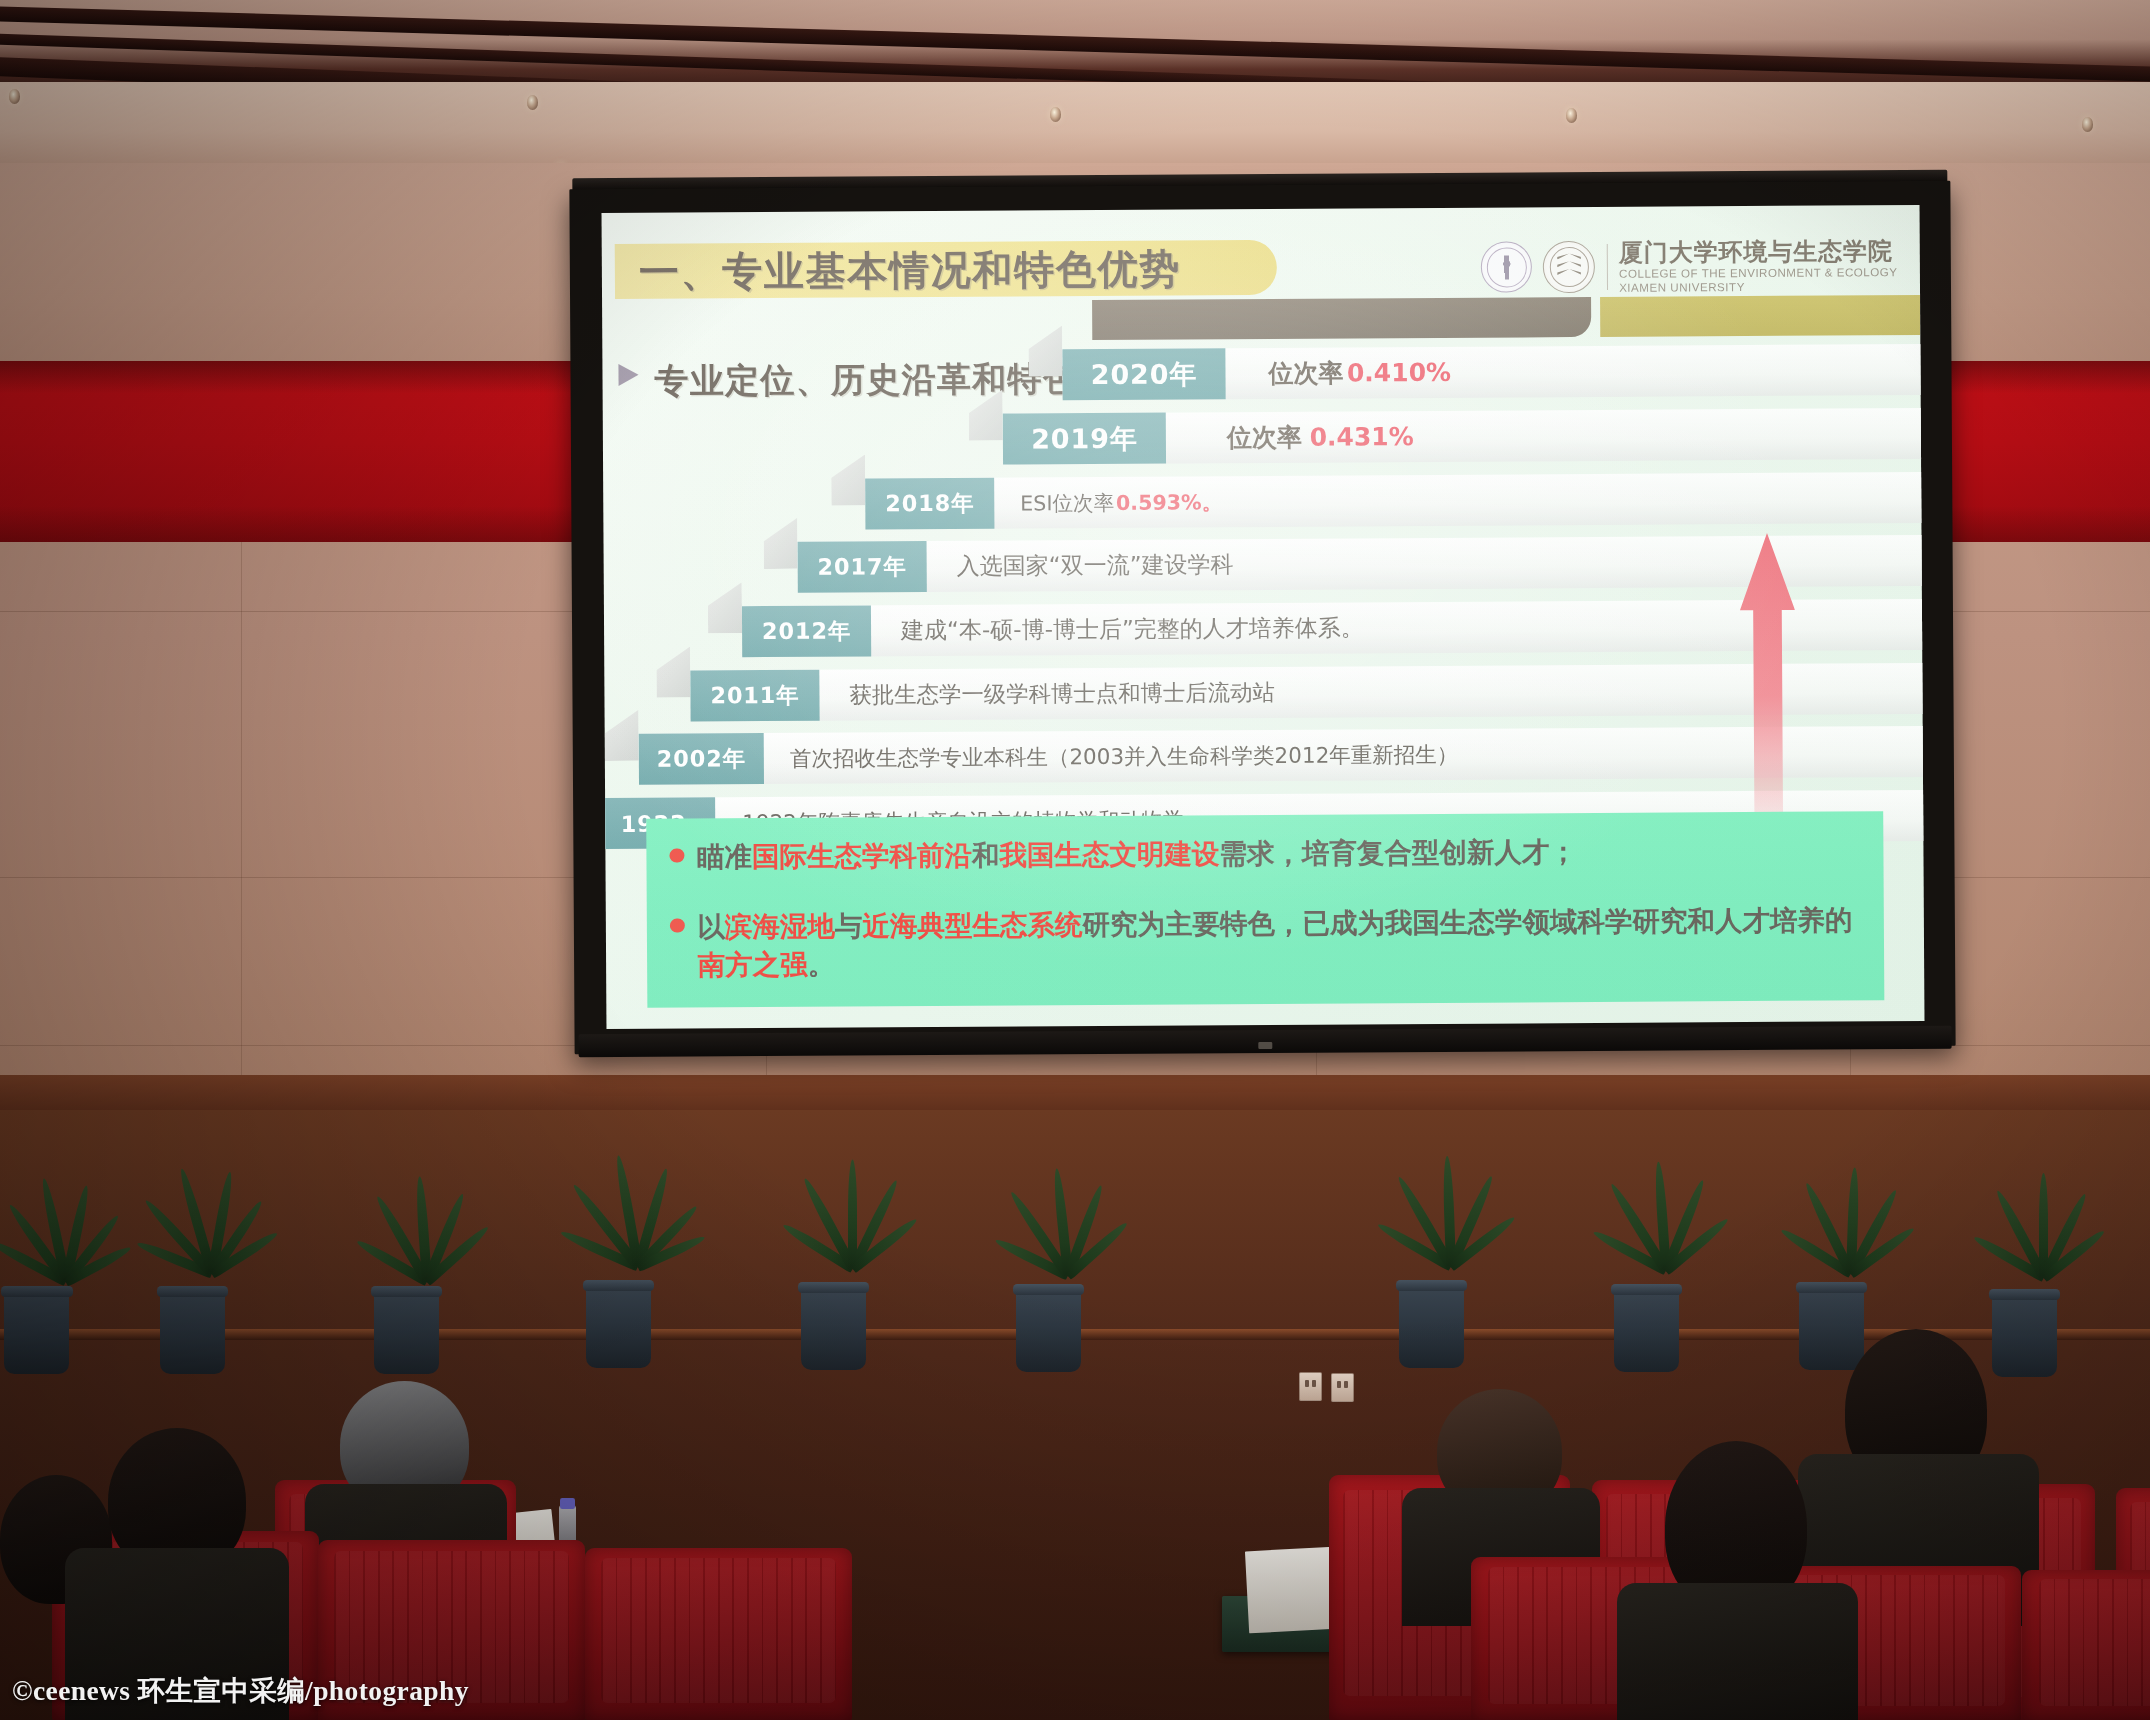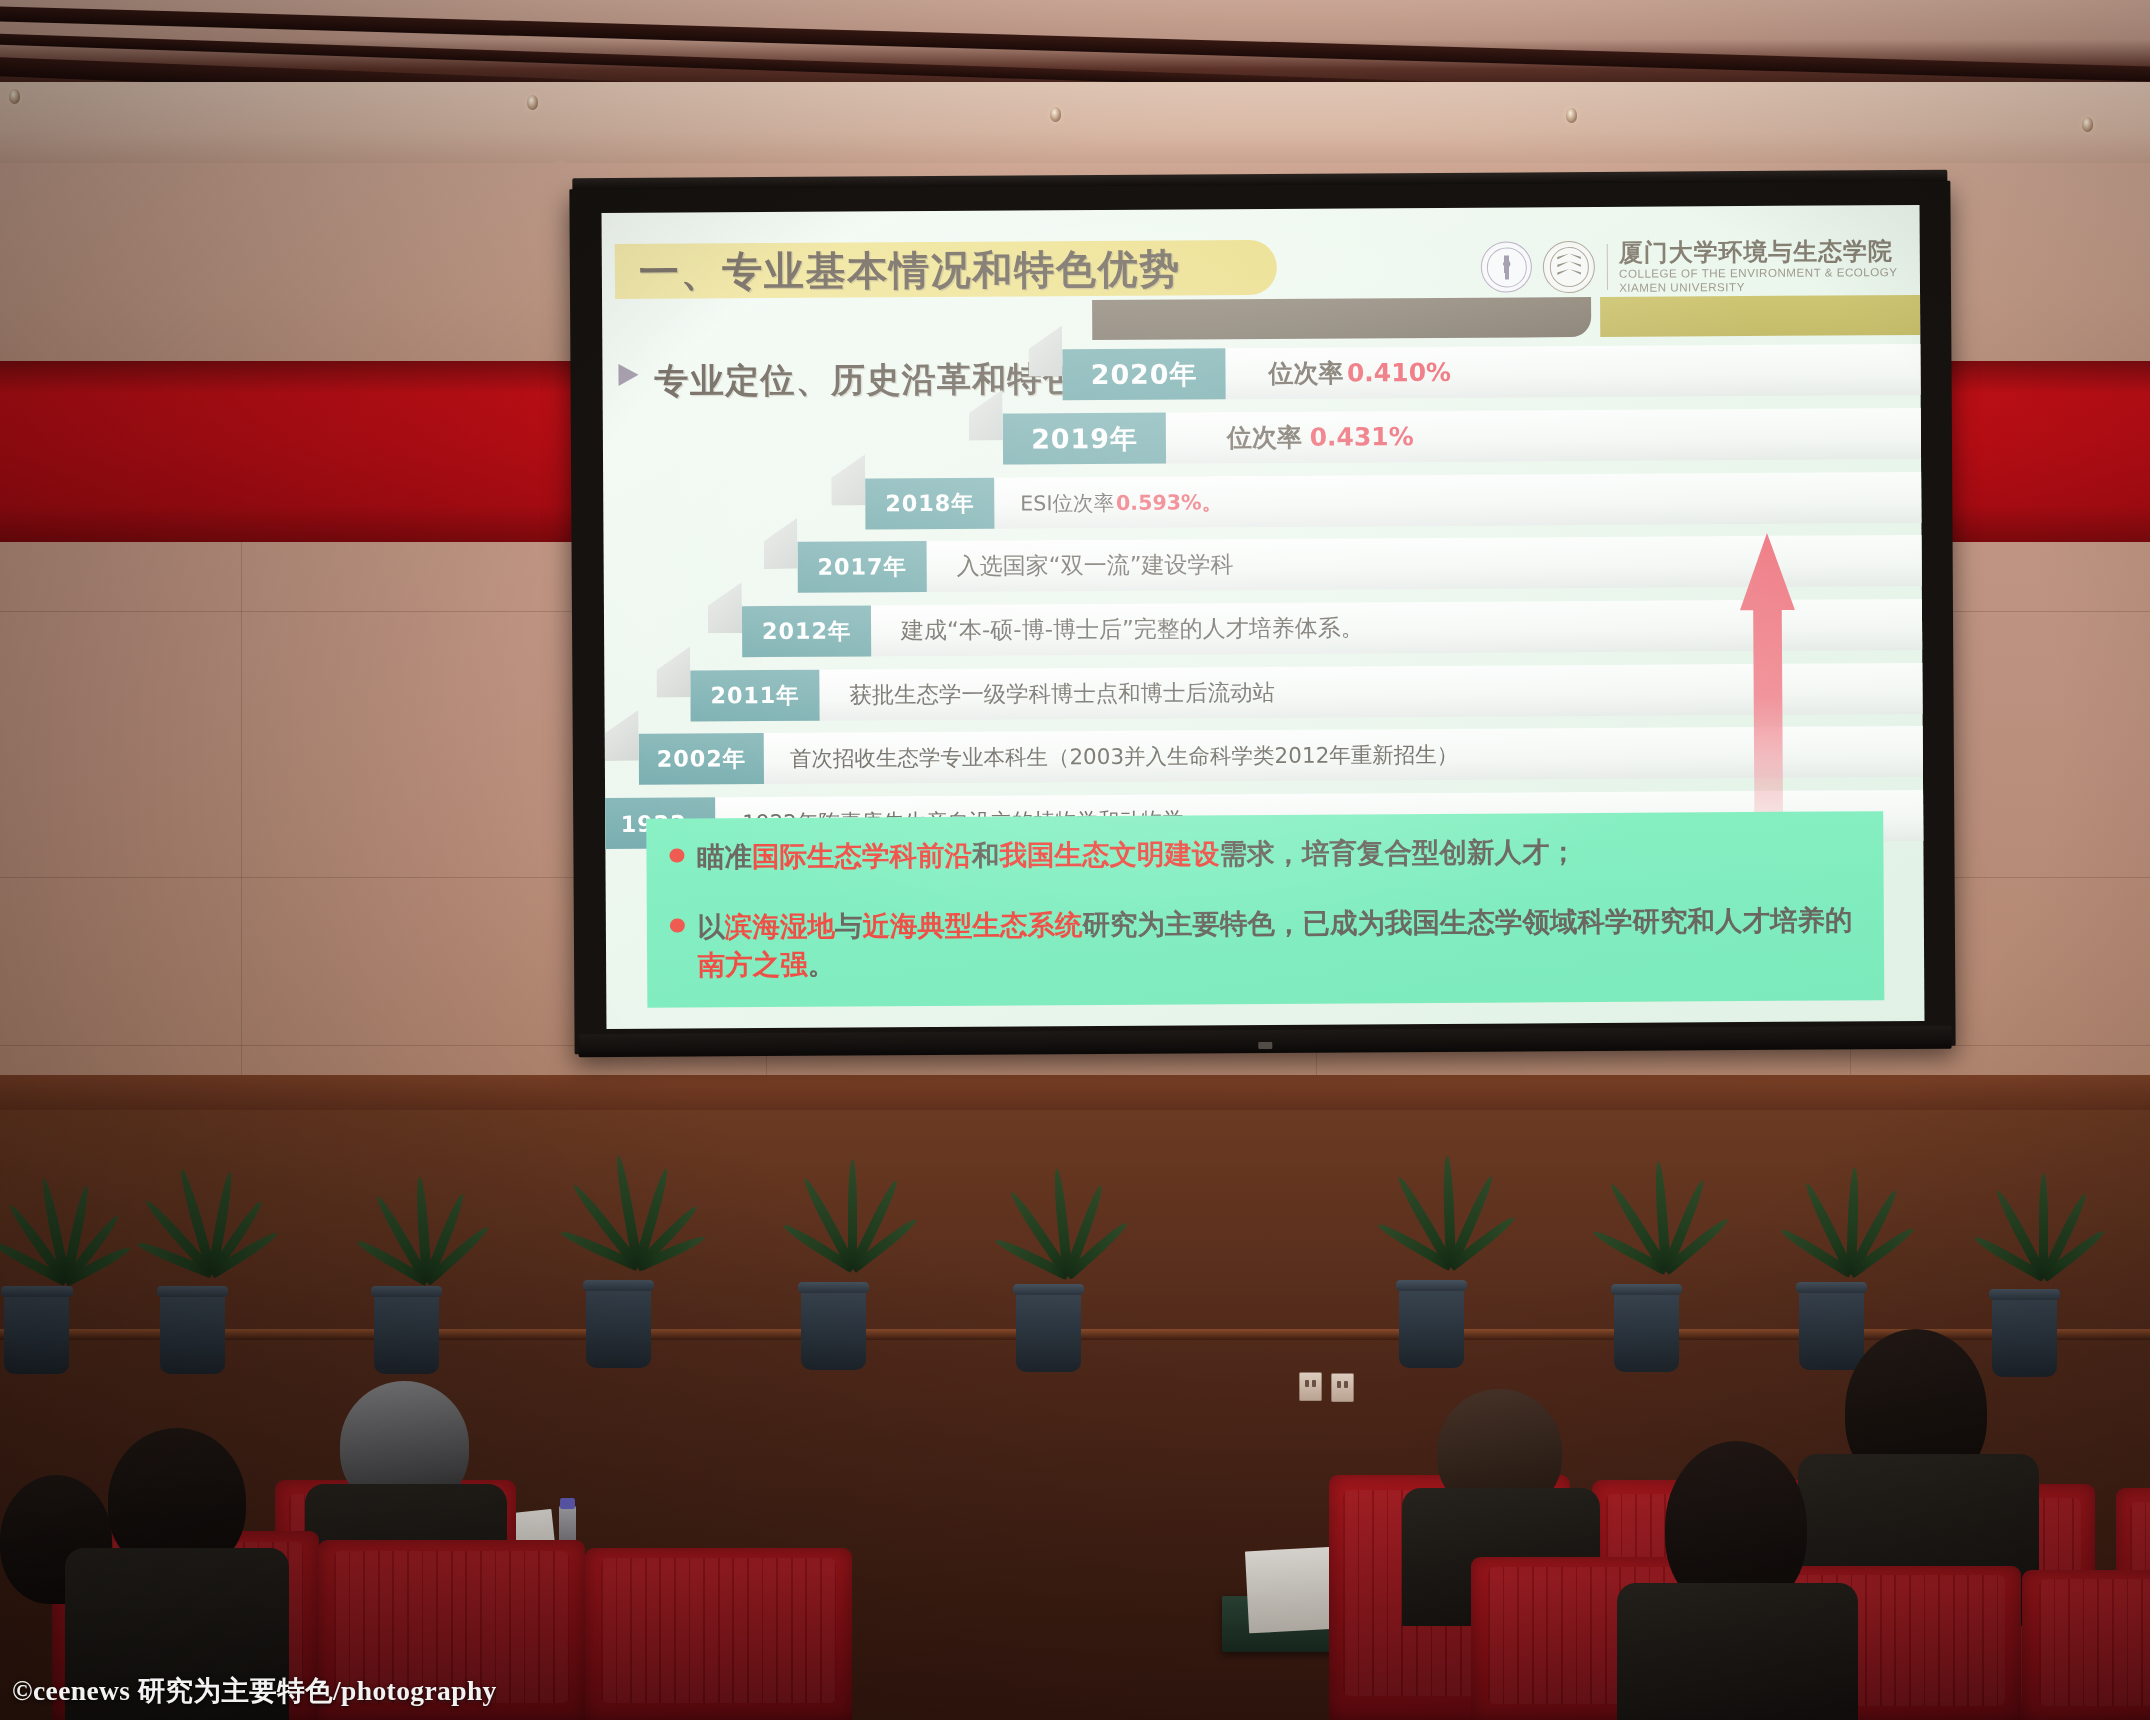--- a/index.html
+++ b/index.html
@@ -628,15 +628,15 @@
     <div class="head" style="left:108px;  top:1428px; width:138px; height:146px;"></div>
     <div class="shoulders" style="left:65px; top:1548px; width:224px; height:172px;"></div>
 
     <div class="head" style="left:1665px; top:1441px; width:142px; height:172px;"></div>
     <div class="shoulders" style="left:1617px; top:1583px; width:241px; height:138px;"></div>
 
   </div>
 
   <div class="vignette"></div>
 
-  <div class="watermark">©ceenews 研究为主要特色/photography</div>
+  <div class="watermark">©ceenews 环生宣中采编/photography</div>
 </div>
 
 
 </body></html>

